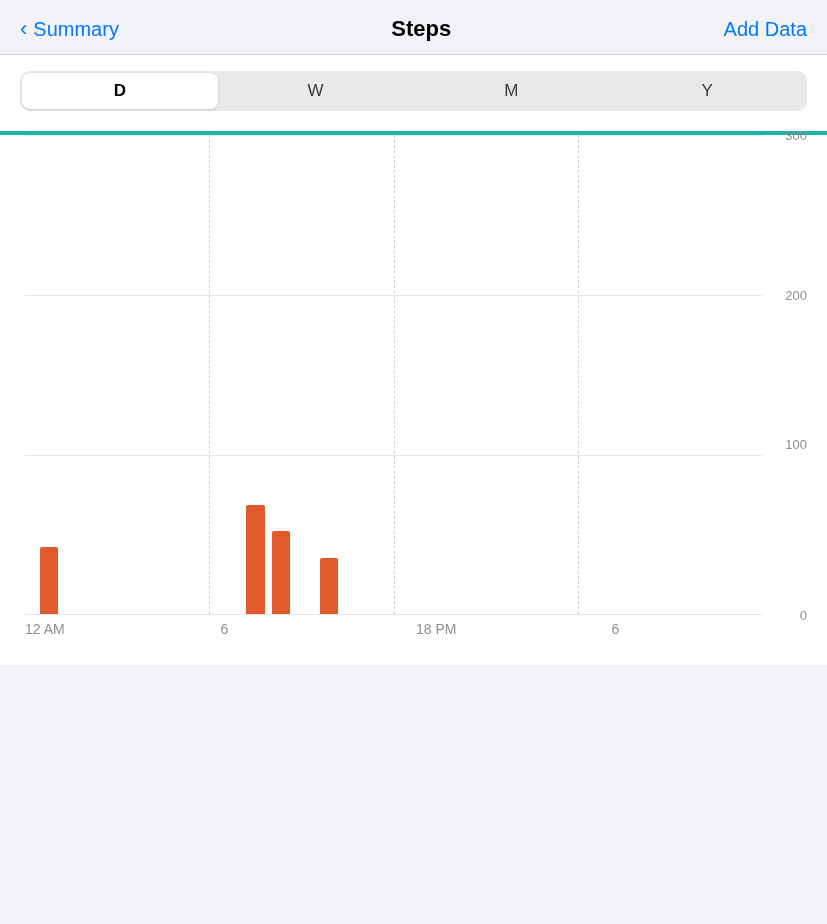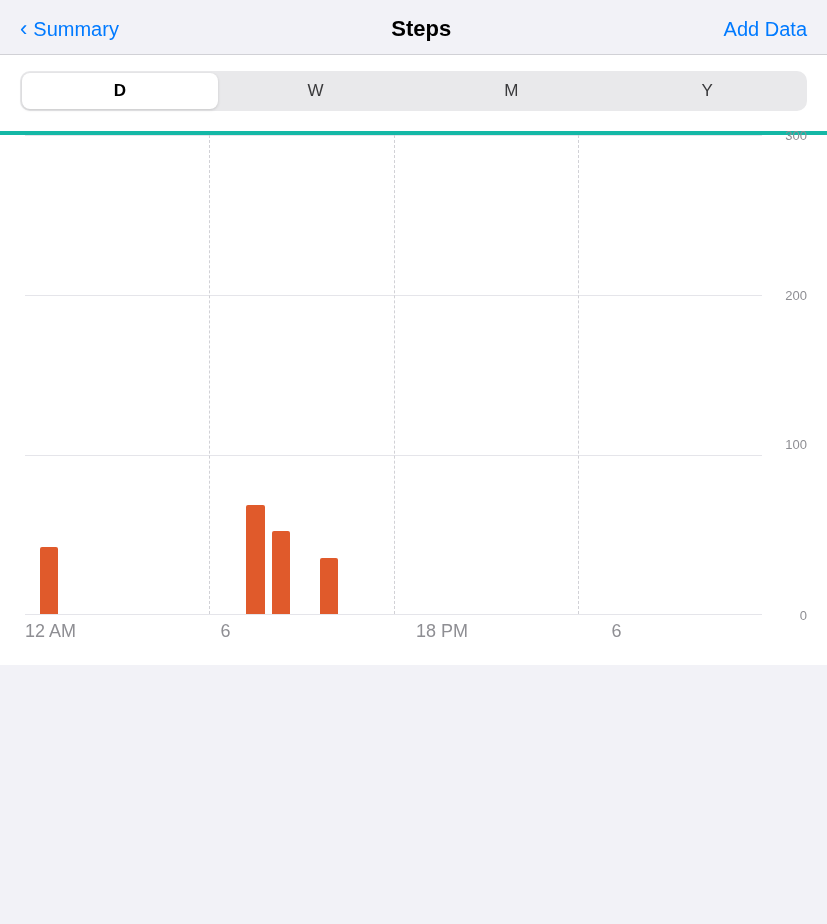--- a/index.html
+++ b/index.html
@@ -185,21 +185,21 @@
     }
 
     
     .x-axis {
       display: flex;
       margin-top: 6px;
       padding-right: 45px;
     }
 
     .x-label {
-      font-size: 18px;
+      font-size: 14px;
       color: #8e8e93;
       text-align: left;
     }
   </style>
 </head>
 <body>
 
 <div class="header">
   <div class="header-back">
     <span class="chevron">‹</span>

